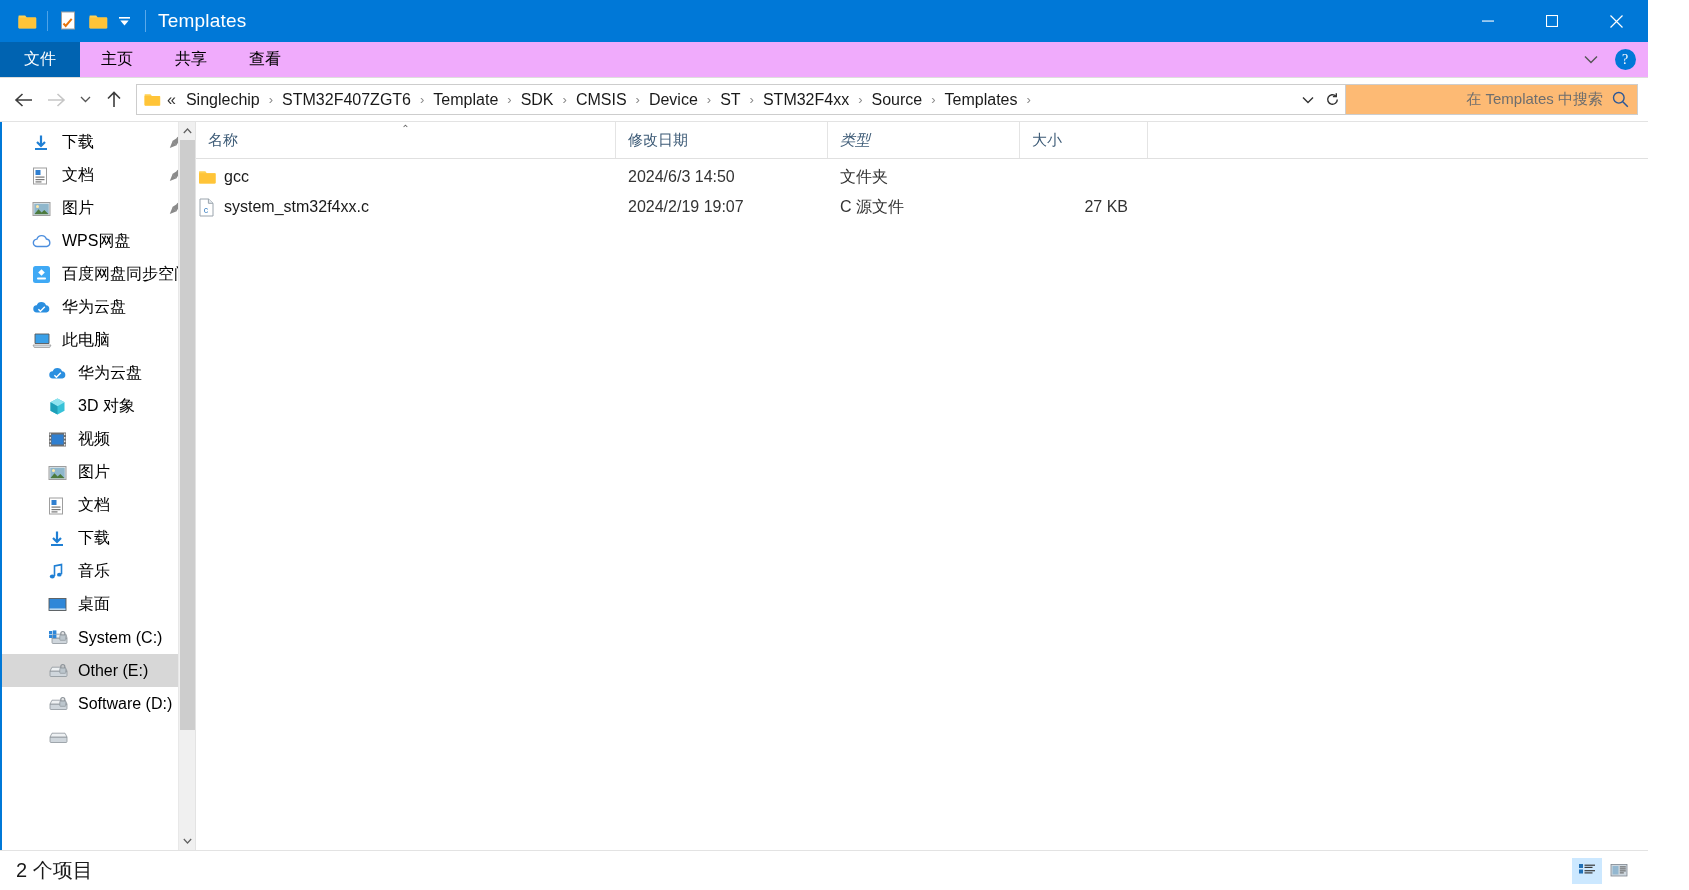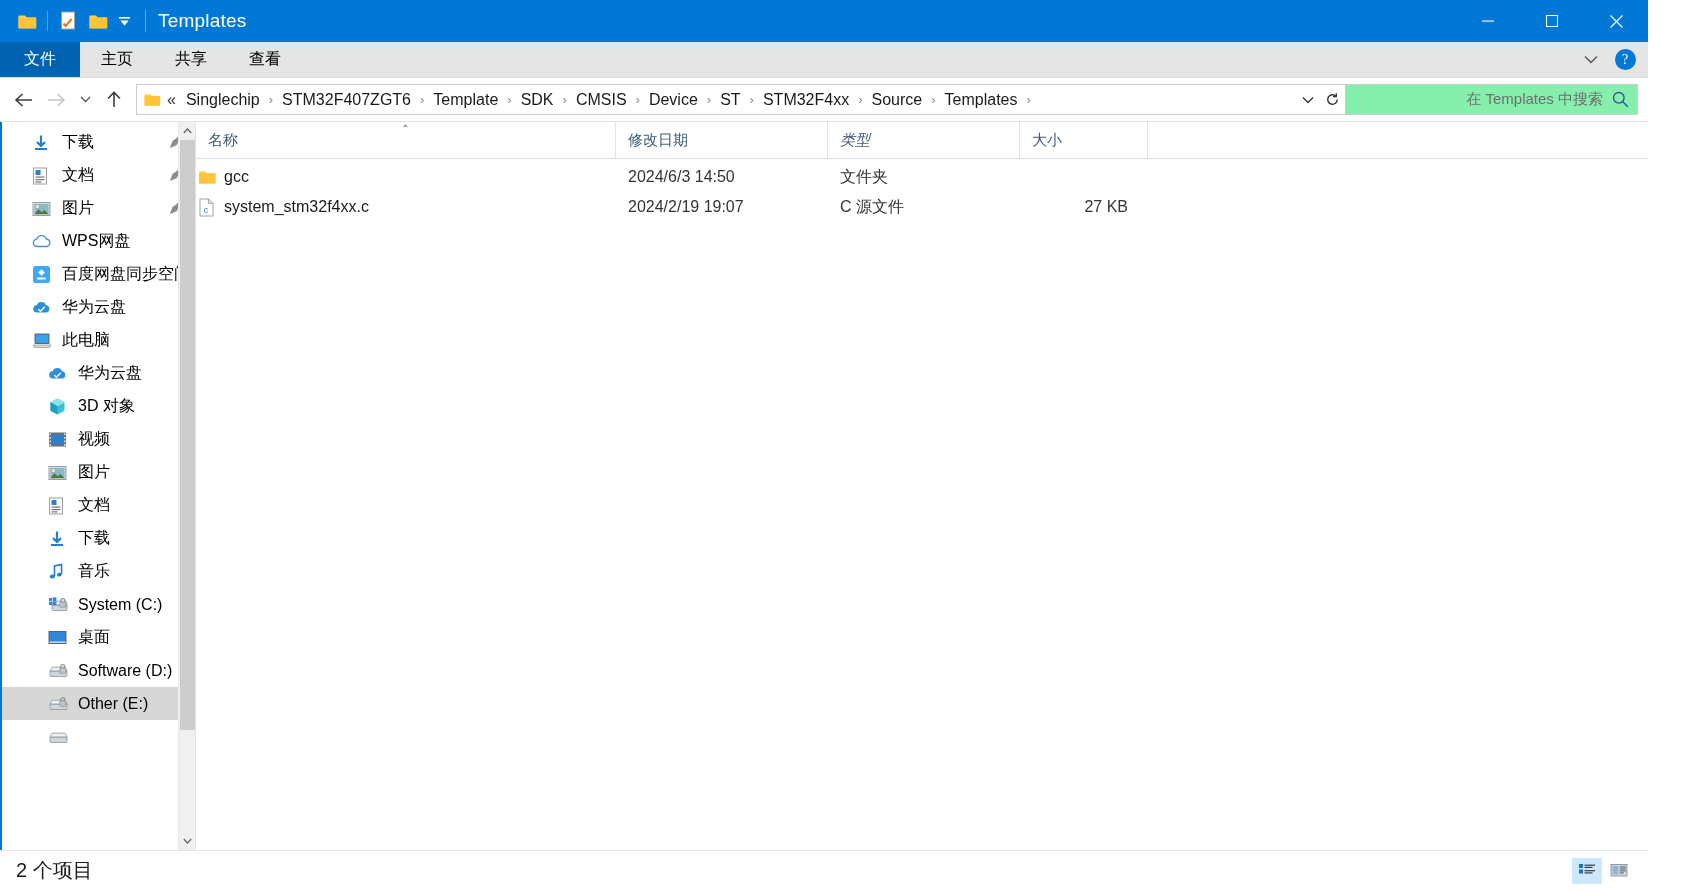--- a/index.html
+++ b/index.html
@@ -31,21 +31,21 @@
   .title-text { color: #fff; font-size: 19px; letter-spacing: .2px; }
 
   .winbtns { position: absolute; right: 0; top: 0; height: 42px; display: flex; }
   .winbtn {
     width: 64px; height: 42px; display: flex; align-items: center; justify-content: center;
     color: #fff;
   }
 
   
   .ribbon {
-    height: 36px; background: #e5e5e5; display: flex; align-items: stretch;
+    height: 36px; background: #f0abfc; display: flex; align-items: stretch;
     flex: none; border-bottom: 1px solid #dededc; position: relative;
   }
   .tab-file {
     width: 80px; background: #0063b1; color: #fff; display: flex; align-items: center;
     justify-content: center; font-size: 16px;
   }
   .tab {
     padding: 0 21px; display: flex; align-items: center; font-size: 16px; color: #000;
   }
   .ribbon-right { margin-left: auto; display: flex; align-items: center; padding-right: 6px; }
@@ -78,21 +78,21 @@
   .crumb-folder { width: 26px; display: flex; align-items: center; justify-content: center; padding-left: 4px;}
   .crumbs { display: flex; align-items: center; flex: 1; min-width: 0; overflow: hidden; }
   .crumb-ellip { font-size: 16px; color: #333; padding: 0 6px 0 4px; }
   .crumb { font-size: 16px; color: #1a1a1a; padding: 2px 4px; white-space: nowrap; }
   .crumb-sep { color: #8a8a8a; font-size: 13px; padding: 0 5px; user-select: none; }
   .crumb-tools { display: flex; align-items: center; margin-left: auto; }
   .crumb-tool { width: 25px; height: 29px; display: flex; align-items: center; justify-content: center; color: #444; font-size: 13px; }
 
   .searchbox {
     width: 292px; height: 31px; border: 1px solid #cdcdcd; border-left: none;
-    display: flex; align-items: center; background: #86efac;
+    display: flex; align-items: center; background: #fdba74;
   }
   .search-text { flex: 1; font-size: 15px; color: #6e6e6e; padding-left: 14px; white-space: nowrap; }
   .search-ico { width: 34px; display: flex; align-items: center; justify-content: center; color: #2b5797; }
 
   
   .body { flex: 1; display: flex; min-height: 0; border-top: 1px solid #e3e3e3; }
 
   
   .navpane {
     width: 196px; flex: none; background: #fff; position: relative;
@@ -494,68 +494,68 @@
                 <path d="M6.5 13V3l7-1.4v9.6" stroke="#1f7fd4" stroke-width="1.6" fill="none"></path>
                 <ellipse cx="4.3" cy="13.4" rx="2.5" ry="2" fill="#1f7fd4"></ellipse>
                 <ellipse cx="11.3" cy="11.7" rx="2.3" ry="1.9" fill="#1f7fd4"></ellipse>
               </svg>
           </span>
           <span class="lbl">音乐</span>
         </div>
 
         <div class="nav-item indent2">
           <span class="ico">
+            <svg width="19" height="16" viewBox="0 0 19 16">
+                <rect x="1" y="1.5" width="17" height="12" fill="#2f87d8" stroke="#5a5a5a" stroke-width=".9"></rect>
+                <path d="M1.5 12.2h16" stroke="#bcd8ef" stroke-width="1.6"></path>
+              </svg>
+          </span>
+          <span class="lbl">桌面</span>
+        </div>
+
+        <div class="nav-item indent2">
+          <span class="ico">
             <svg width="22" height="17" viewBox="0 0 22 17">
               <path d="M4 9h15v4.5a1 1 0 0 1-1 1H5a1 1 0 0 1-1-1z" fill="#cfd6dc" stroke="#8d949a" stroke-width=".8"></path>
               <path d="M5 5.2h13l1 3.8H4z" fill="#eef1f3" stroke="#8d949a" stroke-width=".8"></path>
               <g fill="#2f87d8">
                   <rect x="1" y="2" width="3.2" height="3.2"></rect>
                   <rect x="4.8" y="1.4" width="3.6" height="3.7"></rect>
                   <rect x="1" y="5.8" width="3.2" height="3.2"></rect>
                   <rect x="4.8" y="5.6" width="3.6" height="3.6"></rect>
                 </g>
               <path d="M12.8 6.2V4.6a2 2 0 0 1 4 0v1.6" stroke="#8d949a" stroke-width="1.2" fill="none"></path>
               <rect x="11.8" y="6.1" width="6" height="5.2" rx=".7" fill="#bcc6cd" stroke="#8d949a" stroke-width=".7"></rect>
             </svg>
           </span>
           <span class="lbl">System (C:)</span>
         </div>
 
-        <div class="nav-item indent2">
-          <span class="ico">
-            <svg width="19" height="16" viewBox="0 0 19 16">
-                <rect x="1" y="1.5" width="17" height="12" fill="#2f87d8" stroke="#5a5a5a" stroke-width=".9"></rect>
-                <path d="M1.5 12.2h16" stroke="#bcd8ef" stroke-width="1.6"></path>
-              </svg>
-          </span>
-          <span class="lbl">桌面</span>
-        </div>
-
-        <div class="nav-item indent2">
+        <div class="nav-item indent2 selected">
           <span class="ico">
             <svg width="22" height="17" viewBox="0 0 22 17">
               <path d="M2 9h17v4.5a1 1 0 0 1-1 1H3a1 1 0 0 1-1-1z" fill="#cfd6dc" stroke="#8d949a" stroke-width=".8"></path>
               <path d="M4 5.2h13l2 3.8H2z" fill="#eef1f3" stroke="#8d949a" stroke-width=".8"></path>
               <path d="M12.8 6.2V4.6a2 2 0 0 1 4 0v1.6" stroke="#8d949a" stroke-width="1.2" fill="none"></path>
               <rect x="11.8" y="6.1" width="6" height="5.2" rx=".7" fill="#bcc6cd" stroke="#8d949a" stroke-width=".7"></rect>
             </svg>
           </span>
-          <span class="lbl">Software (D:)</span>
-        </div>
-
-        <div class="nav-item indent2 selected">
+          <span class="lbl">Other (E:)</span>
+        </div>
+
+        <div class="nav-item indent2">
           <span class="ico">
             <svg width="22" height="17" viewBox="0 0 22 17">
               <path d="M2 9h17v4.5a1 1 0 0 1-1 1H3a1 1 0 0 1-1-1z" fill="#cfd6dc" stroke="#8d949a" stroke-width=".8"></path>
               <path d="M4 5.2h13l2 3.8H2z" fill="#eef1f3" stroke="#8d949a" stroke-width=".8"></path>
               <path d="M12.8 6.2V4.6a2 2 0 0 1 4 0v1.6" stroke="#8d949a" stroke-width="1.2" fill="none"></path>
               <rect x="11.8" y="6.1" width="6" height="5.2" rx=".7" fill="#bcc6cd" stroke="#8d949a" stroke-width=".7"></rect>
             </svg>
           </span>
-          <span class="lbl">Other (E:)</span>
+          <span class="lbl">Software (D:)</span>
         </div>
 
         <div class="nav-item indent2">
           <span class="ico">
             <svg width="22" height="17" viewBox="0 0 22 17">
               <path d="M2 9h17v4.5a1 1 0 0 1-1 1H3a1 1 0 0 1-1-1z" fill="#cfd6dc" stroke="#8d949a" stroke-width=".8"></path>
               <path d="M4 5.2h13l2 3.8H2z" fill="#eef1f3" stroke="#8d949a" stroke-width=".8"></path>
             </svg>
           </span>
         </div>

